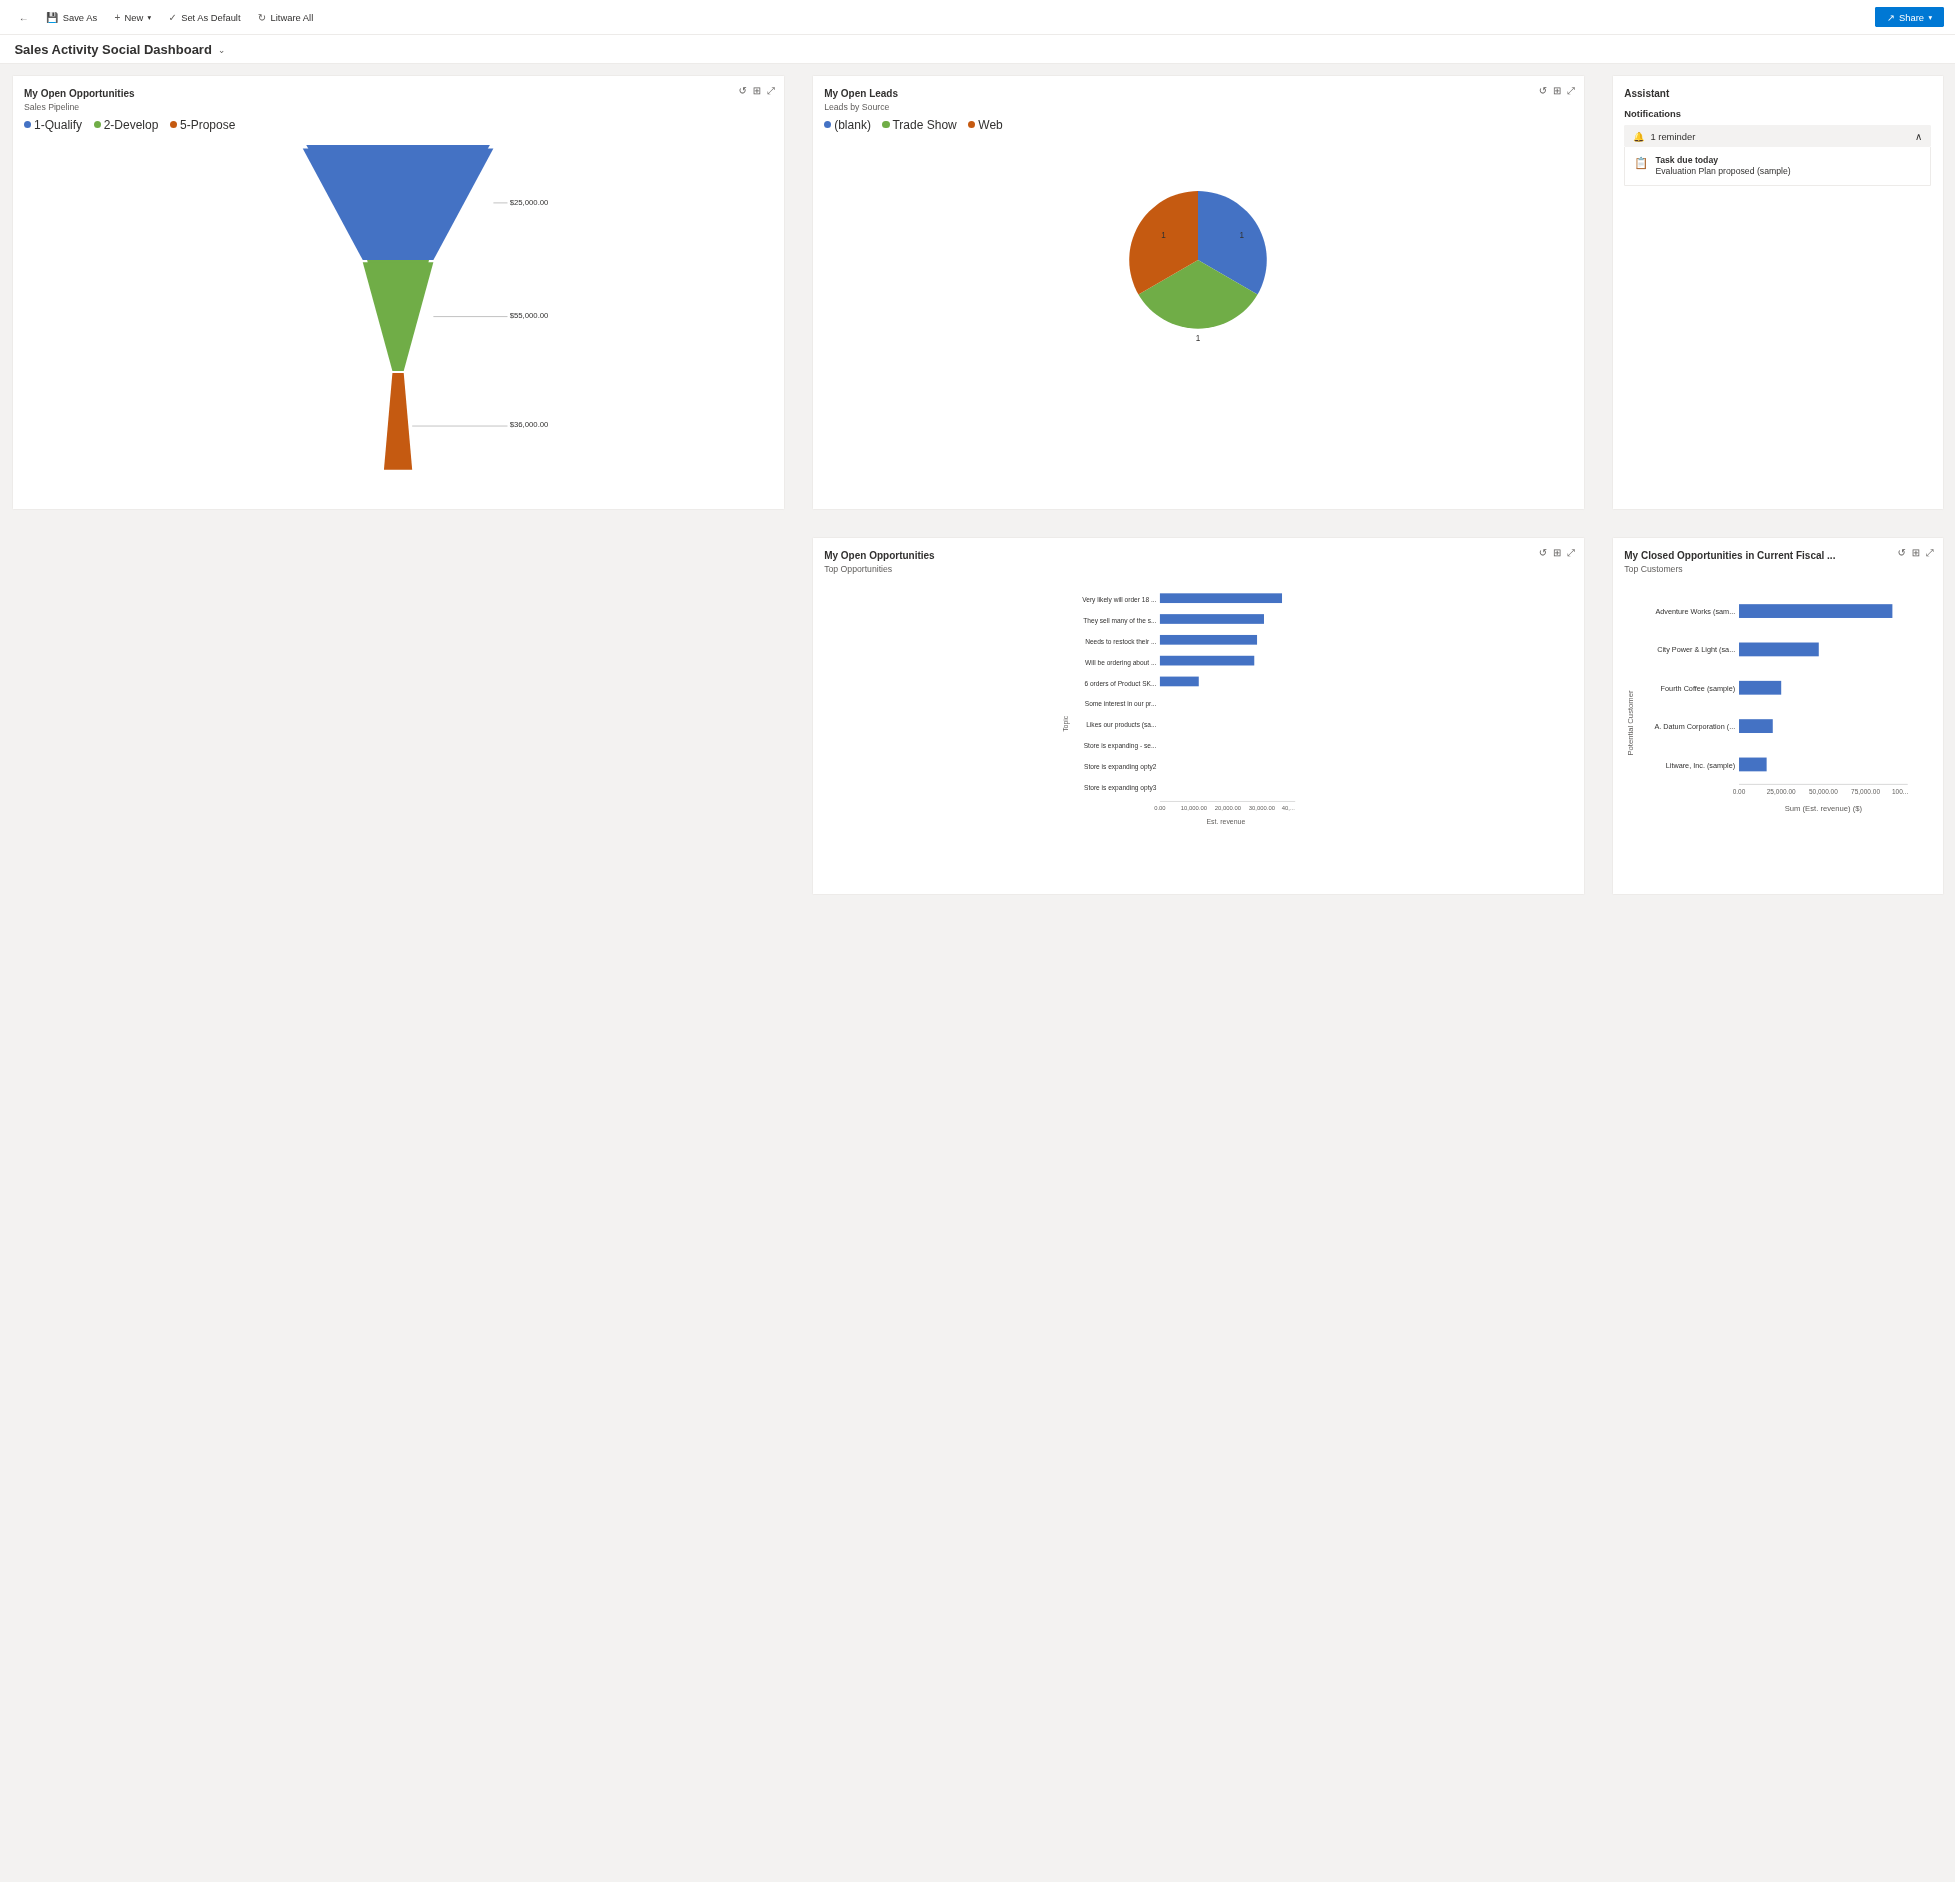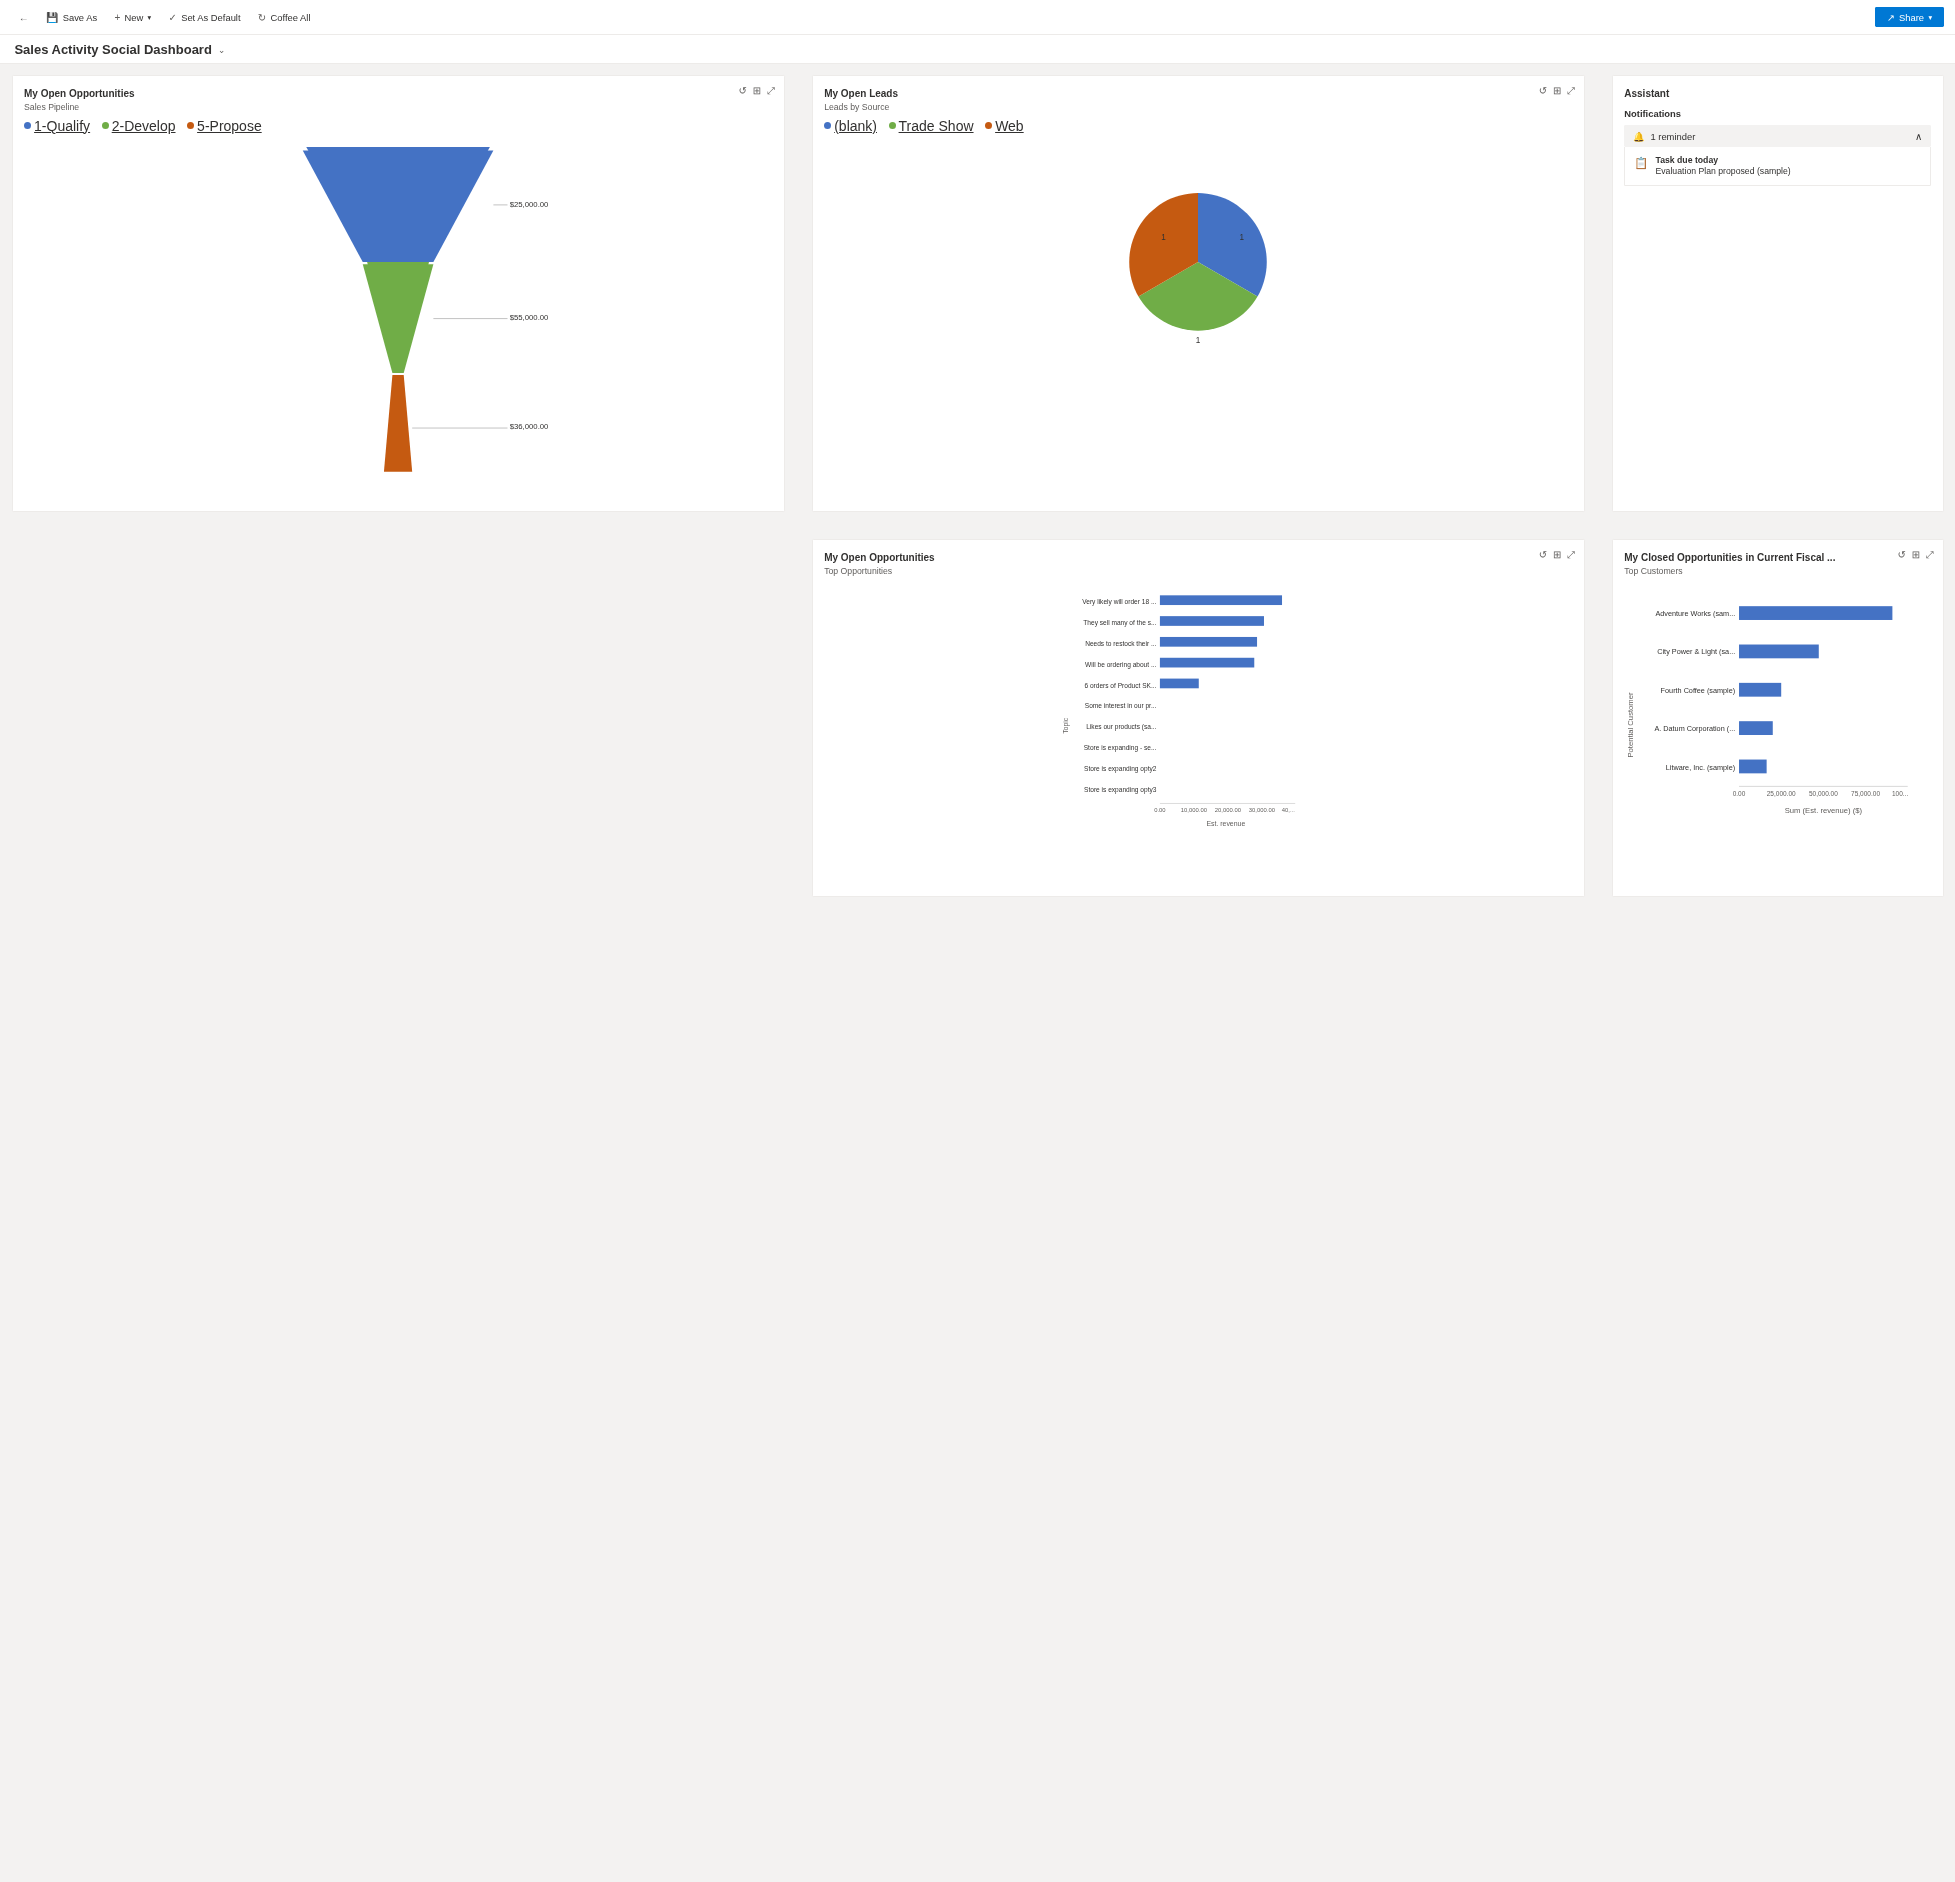--- a/index.html
+++ b/index.html
@@ -98,22 +98,21 @@
       color: #605e5c;
       cursor: pointer;
     }
 
     
     .legend {
       display: flex;
       gap: 11.5px;
       flex-wrap: wrap;
       margin-bottom: 5.8px;
-      font-size: 14px;
-      text-decoration: underline;
+      font-size: 12px;
     }
     .legend-item {
       display: flex;
       align-items: center;
       gap: 2.9px;
     }
     .legend-dot {
       width: 7.2px;
       height: 7.2px;
       border-radius: 50%;
@@ -215,21 +214,21 @@
     <span class="icon">+</span>
     <span>New</span>
     <span style="font-size:7.2px;">▾</span>
   </button>
   <button class="toolbar-btn">
     <span class="icon">✓</span>
     <span>Set As Default</span>
   </button>
   <button class="toolbar-btn">
     <span class="icon">↻</span>
-    <span>Coffee All</span>
+    <span>Litware All</span>
   </button>
   <div class="toolbar-spacer"></div>
   <button class="share-btn">
     <span>↗</span>
     <span>Share</span>
     <span style="font-size:7.2px;">▾</span>
   </button>
 </div>
 
 <div class="page-header">

